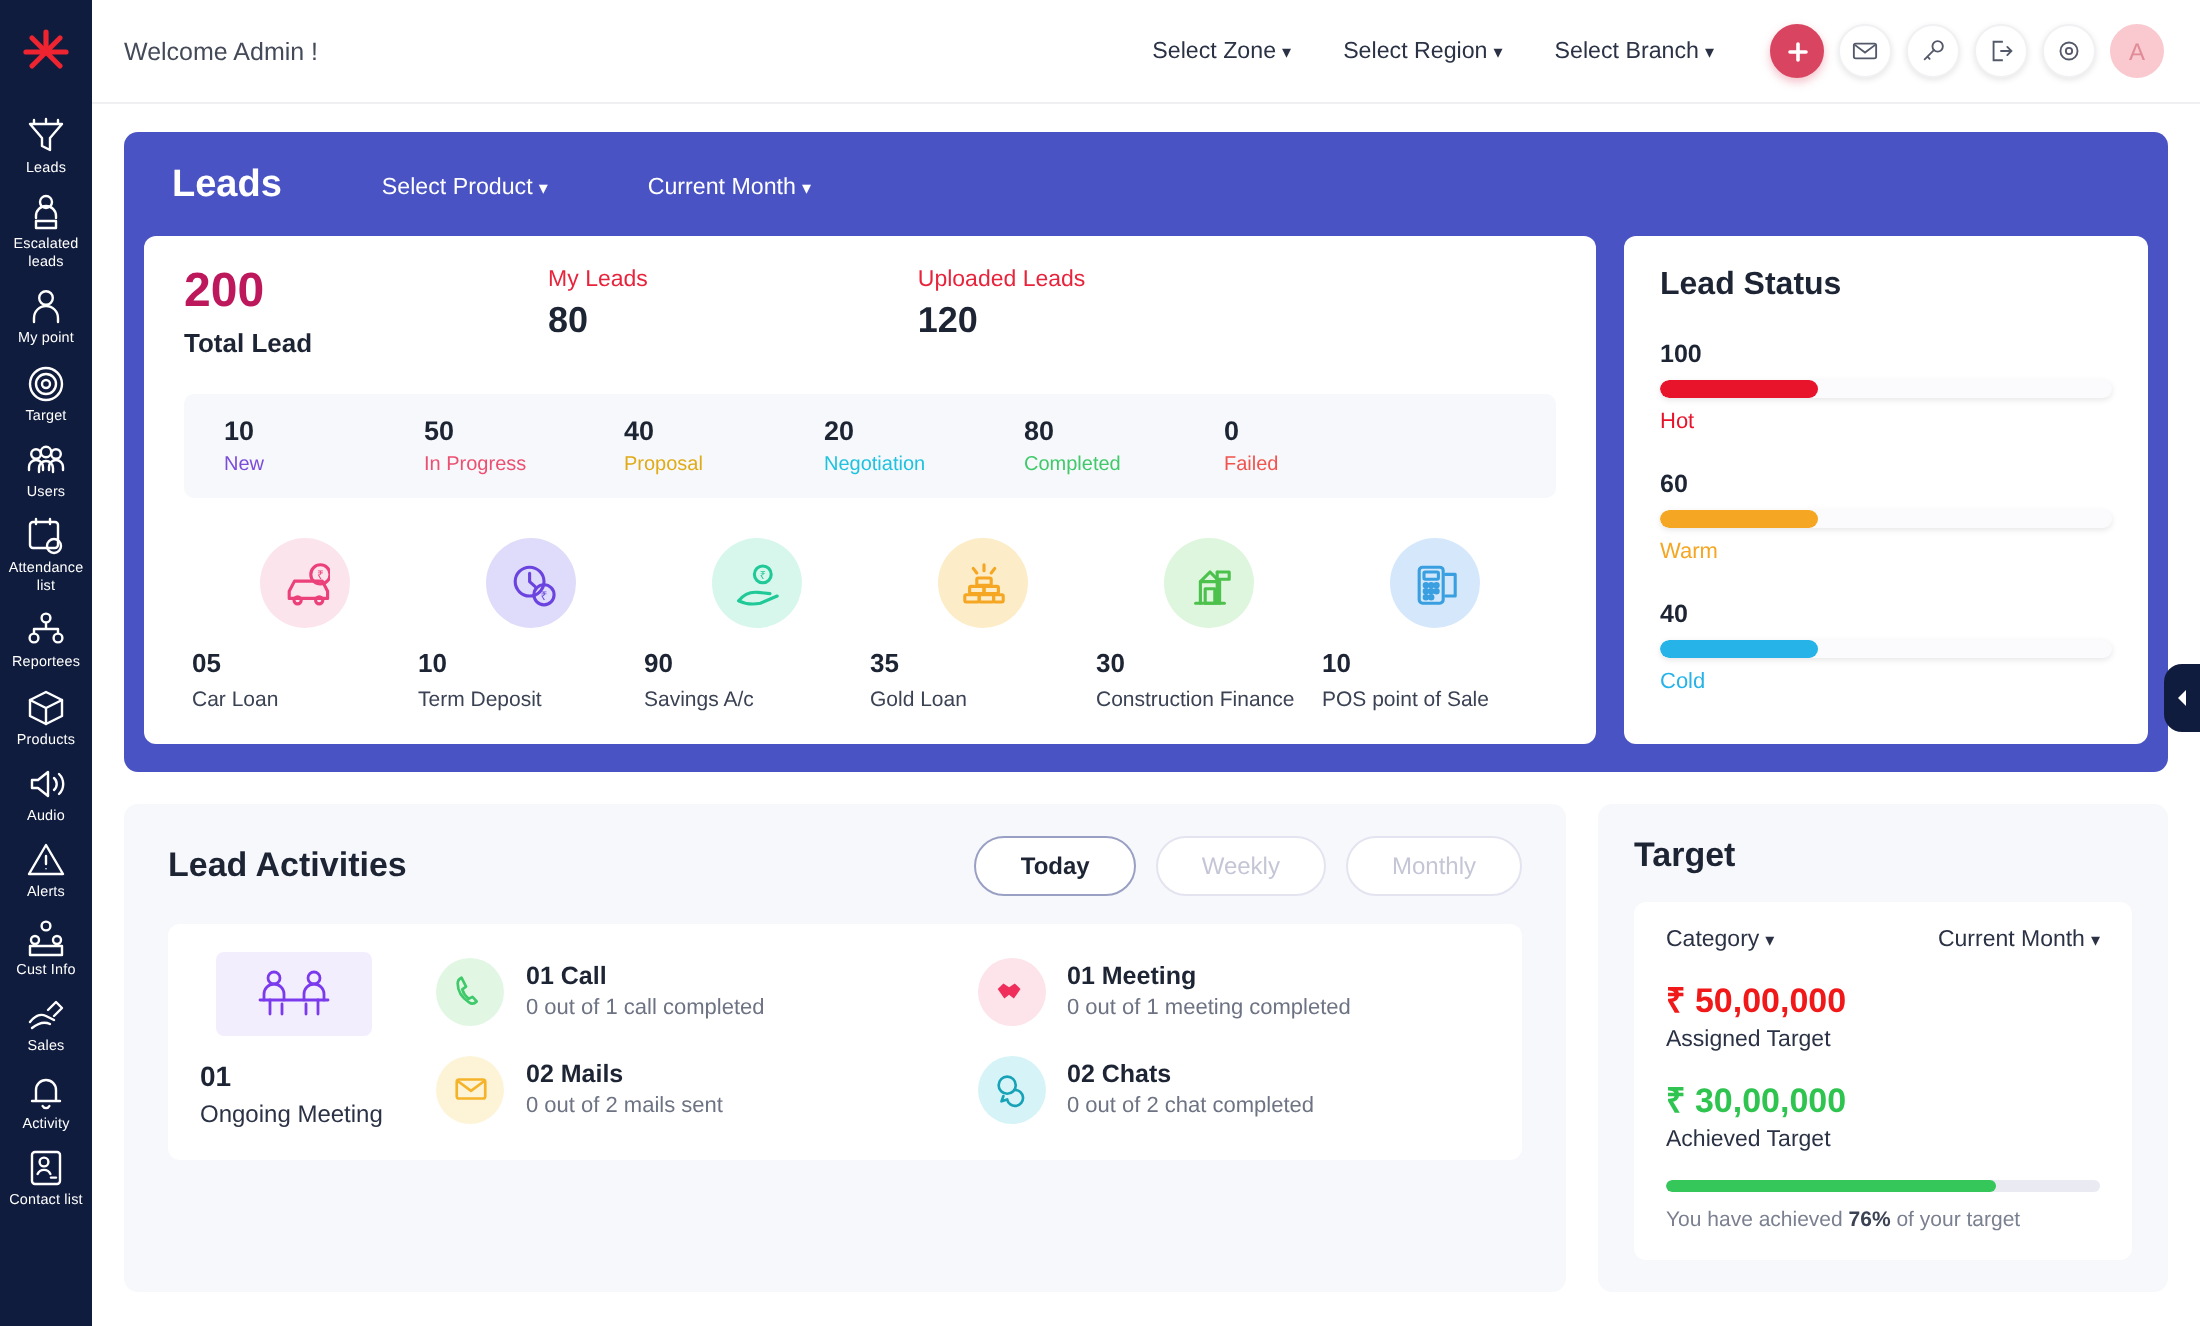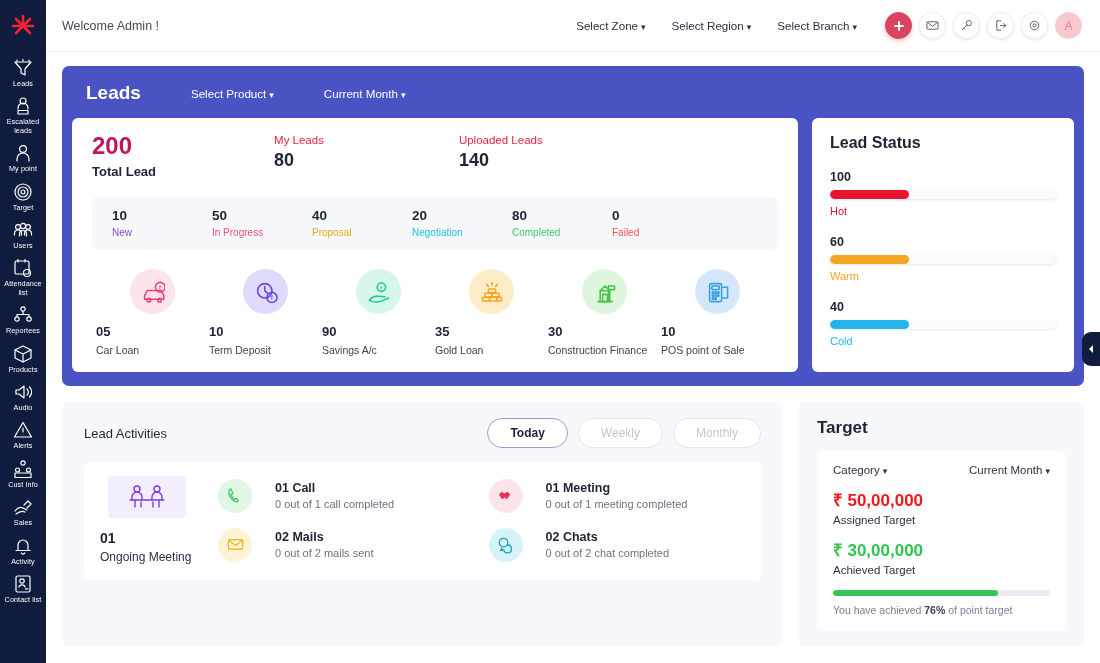--- a/index.html
+++ b/index.html
@@ -104,38 +104,38 @@
     height: 9px; border-radius: 5px; background: #fbfbfd;
     box-shadow: 0 1px 3px rgba(0,0,0,.10); margin-top: 6px; overflow: hidden;
   }
   .ls-fill { height: 9px; border-radius: 5px; }
   .ls-name { font-size: 11px; margin-top: 6px; font-weight: 500; }
 
   
   .bottom-row { display: flex; gap: 16px; margin-top: 16px; }
   .act-card { flex: 1; background: #f7f8fc; border-radius: 7px; padding: 16px 22px 18px 22px; }
   .act-head { display: flex; align-items: center; }
-  .act-title { font-size: 13px; font-weight: normal; color: #1d2433; }
+  .act-title { font-size: 17px; font-weight: bold; color: #1d2433; }
   .segs { margin-left: auto; display: flex; gap: 10px; }
   .seg {
     padding: 7px 22px; border-radius: 18px; font-size: 12px; background: #fff;
     border: 1px solid #e3e4f0; color: #c4c6d6; cursor: pointer;
   }
   .seg.on { color: #1d2433; font-weight: bold; border-color: #9aa0c4; }
 
   .act-body { background: #fff; border-radius: 6px; margin-top: 14px; padding: 14px 16px 16px 16px; display: flex; }
   .meet { width: 118px; }
   .meet .sq {
     width: 78px; height: 42px; background: #f3eefe; border-radius: 4px;
     display: flex; align-items: center; justify-content: center; margin-left: 8px;
   }
   .meet .n { font-size: 14px; font-weight: bold; color: #1d2433; margin-top: 12px; }
   .meet .t { font-size: 12px; color: #2b3245; margin-top: 4px; }
   .actgrid { flex: 1; display: grid; grid-template-columns: 1fr 1fr; gap: 10px 14px; }
-  .actrow { display: flex; align-items: center; gap: 23px; }
+  .actrow { display: flex; align-items: center; gap: 11px; }
   .actrow .bub { width: 34px; height: 34px; border-radius: 50%; display:flex; align-items:center; justify-content:center; flex: 0 0 34px;}
   .actrow .ti { font-size: 12.5px; font-weight: bold; color: #1d2433; }
   .actrow .sb { font-size: 11px; color: #6d7383; margin-top: 3px; }
 
   .tgt-card { width: 285px; background: #f7f8fc; border-radius: 7px; padding: 16px 18px; }
   .tgt-title { font-size: 17px; font-weight: bold; color: #1d2433; }
   .tgt-body { background: #fff; border-radius: 6px; margin-top: 13px; padding: 13px 16px 14px 16px; }
   .tgt-dds { display: flex; align-items: center; }
   .tgt-dd { font-size: 11.5px; color: #2b3245; cursor: pointer; }
   .tgt-dd.r { margin-left: auto; }
@@ -386,21 +386,21 @@
               <div class="tot">
                 <div class="big">200</div>
                 <div class="lbl">Total Lead</div>
               </div>
               <div class="sub">
                 <div class="cap">My Leads</div>
                 <div class="val">80</div>
               </div>
               <div class="sub two">
                 <div class="cap">Uploaded Leads</div>
-                <div class="val">140</div>
+                <div class="val">120</div>
               </div>
             </div>
 
             <div class="pipeline" id="pipeline">
                 <div class="pp">
                   <div class="n">10</div>
                   <div class="t" style="color: rgb(123, 77, 219);">New</div>
                 </div>
                 <div class="pp">
                   <div class="n">50</div>
@@ -631,21 +631,21 @@
               <span class="tgt-dd"><span>Category</span><span class="car">▾</span></span>
               <span class="tgt-dd r"><span>Current Month</span><span class="car">▾</span></span>
             </div>
             <div class="tgt-amt" id="assigned-amt" style="color: rgb(240, 24, 24);">₹ 50,00,000</div>
             <div class="tgt-lab">Assigned Target</div>
             <div class="tgt-amt" id="achieved-amt" style="color: rgb(47, 196, 79);">₹ 30,00,000</div>
             <div class="tgt-lab">Achieved Target</div>
             <div class="tgt-track">
               <div class="tgt-fill" id="tgt-fill" style="width: 76%;"></div>
             </div>
-            <div class="tgt-note"><span>You have achieved </span><b>76%</b><span> of point target</span></div>
+            <div class="tgt-note"><span>You have achieved </span><b>76%</b><span> of your target</span></div>
           </div>
         </div>
       </div>
 
     </div>
 
     <div class="collapse">
       <svg width="8" height="10" viewBox="0 0 8 10">
           <path d="M6 1 L2 5 L6 9 Z" fill="#ffffff"></path>
         </svg>

